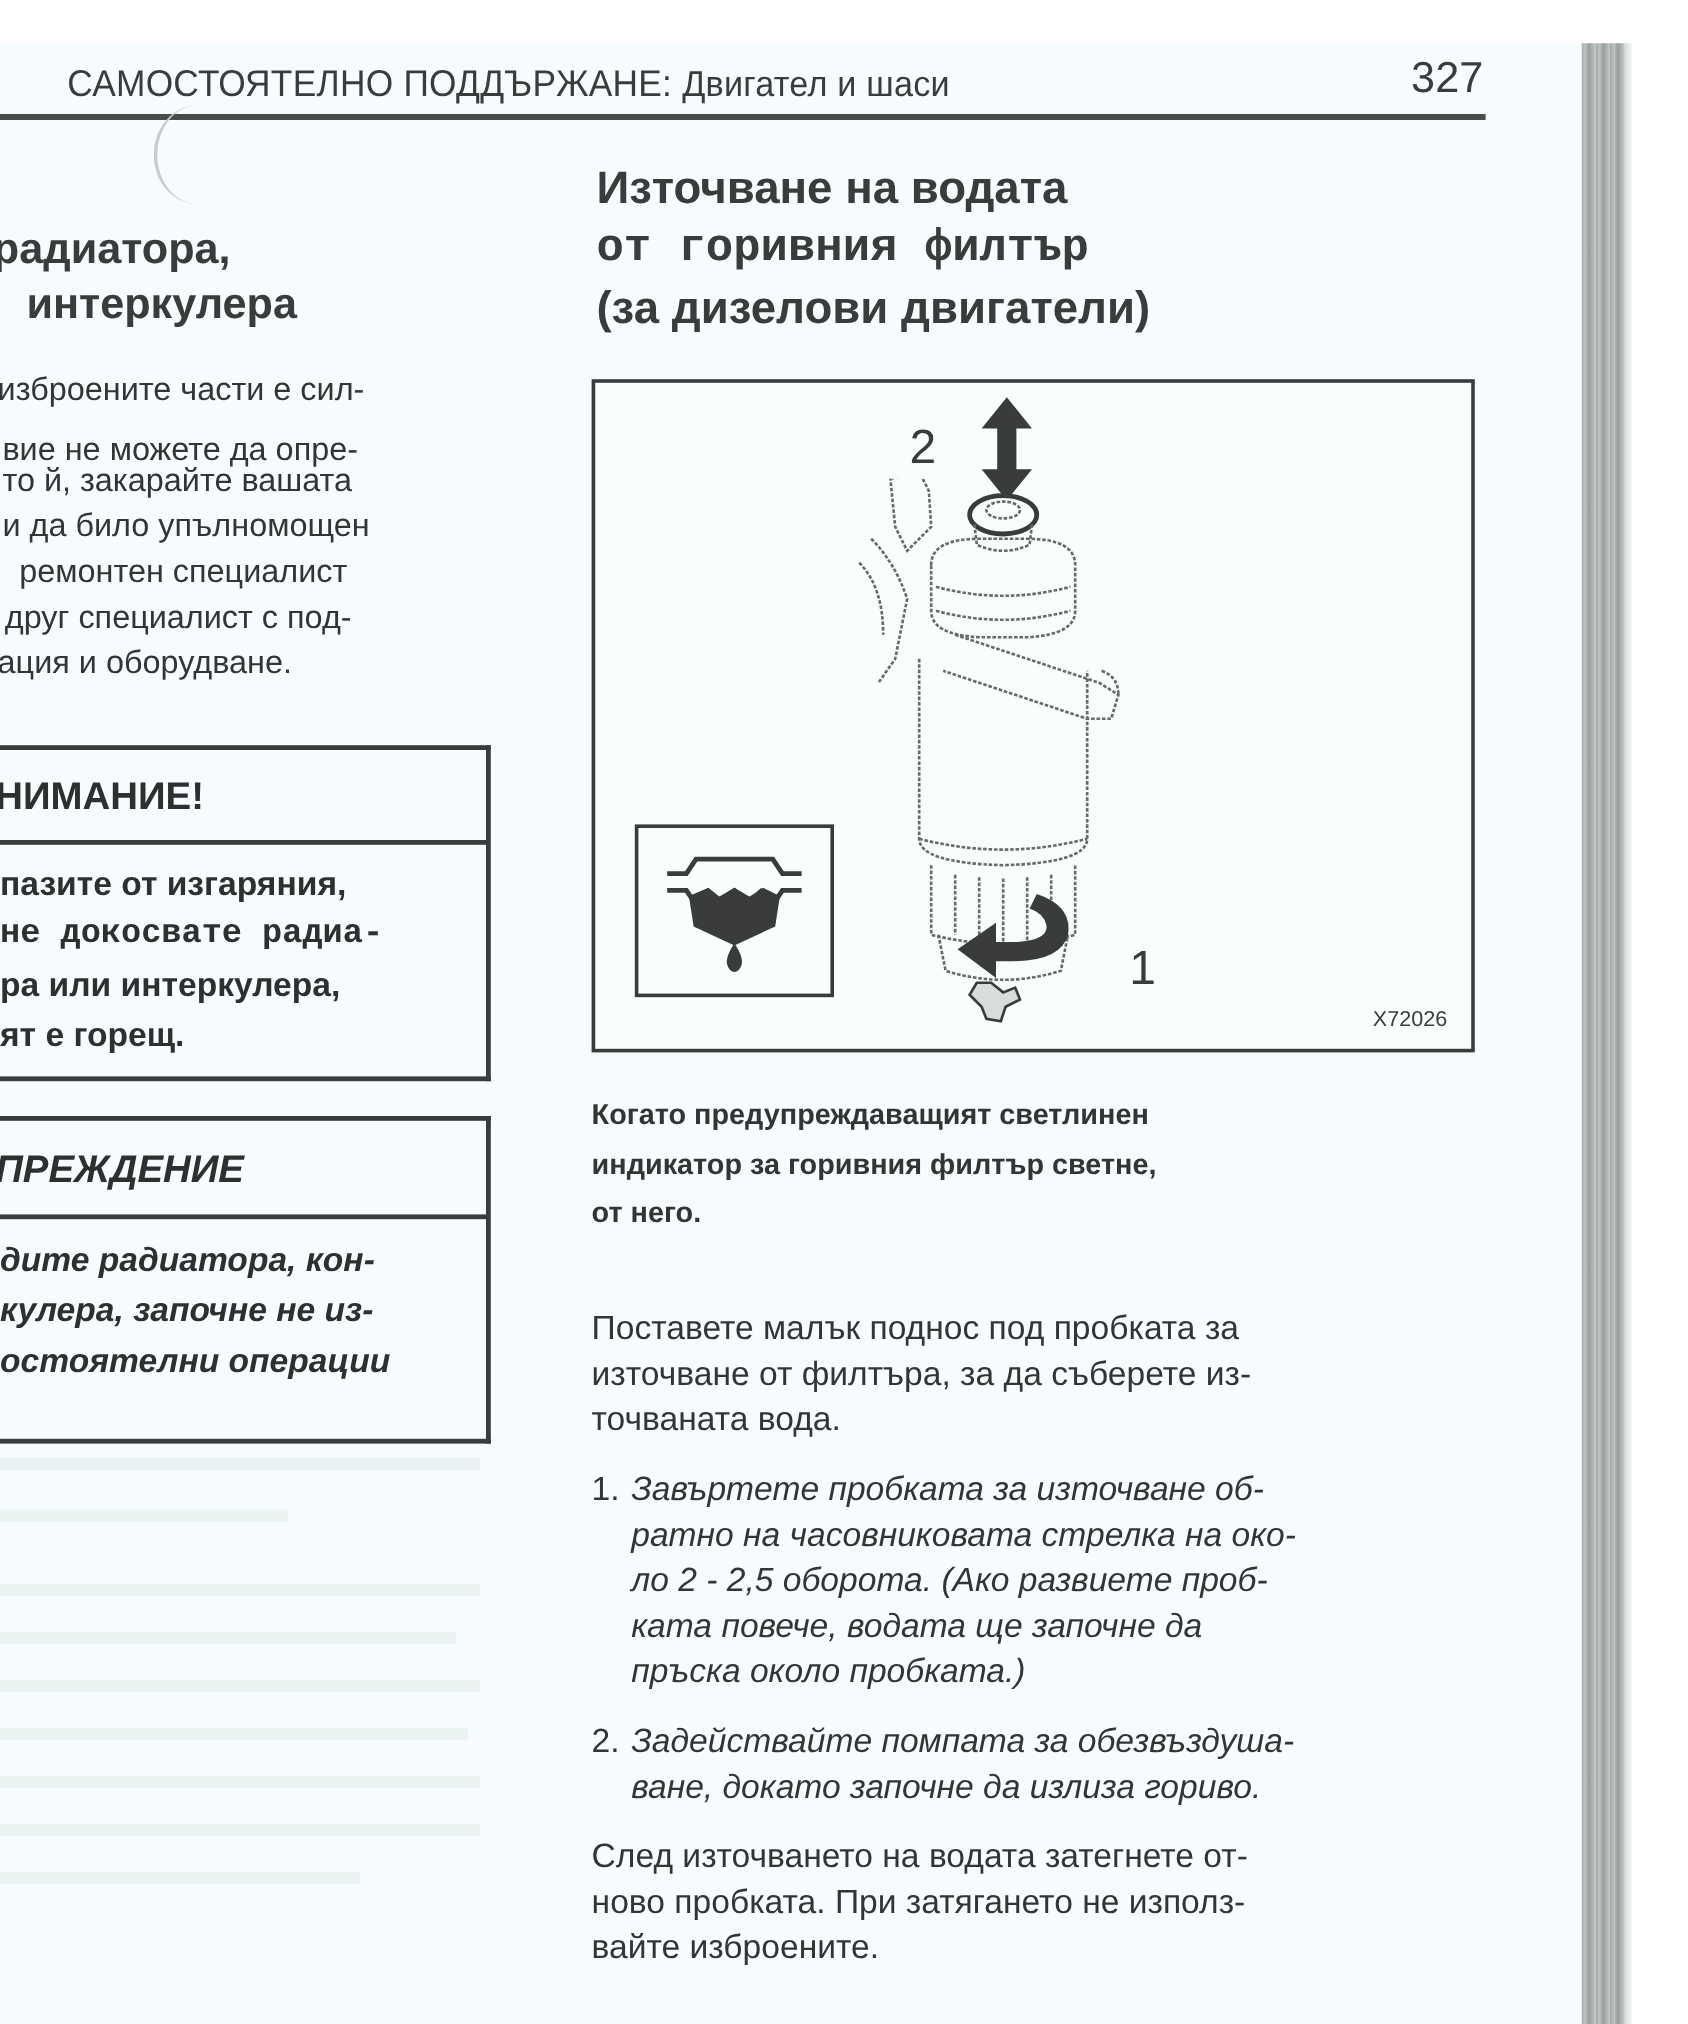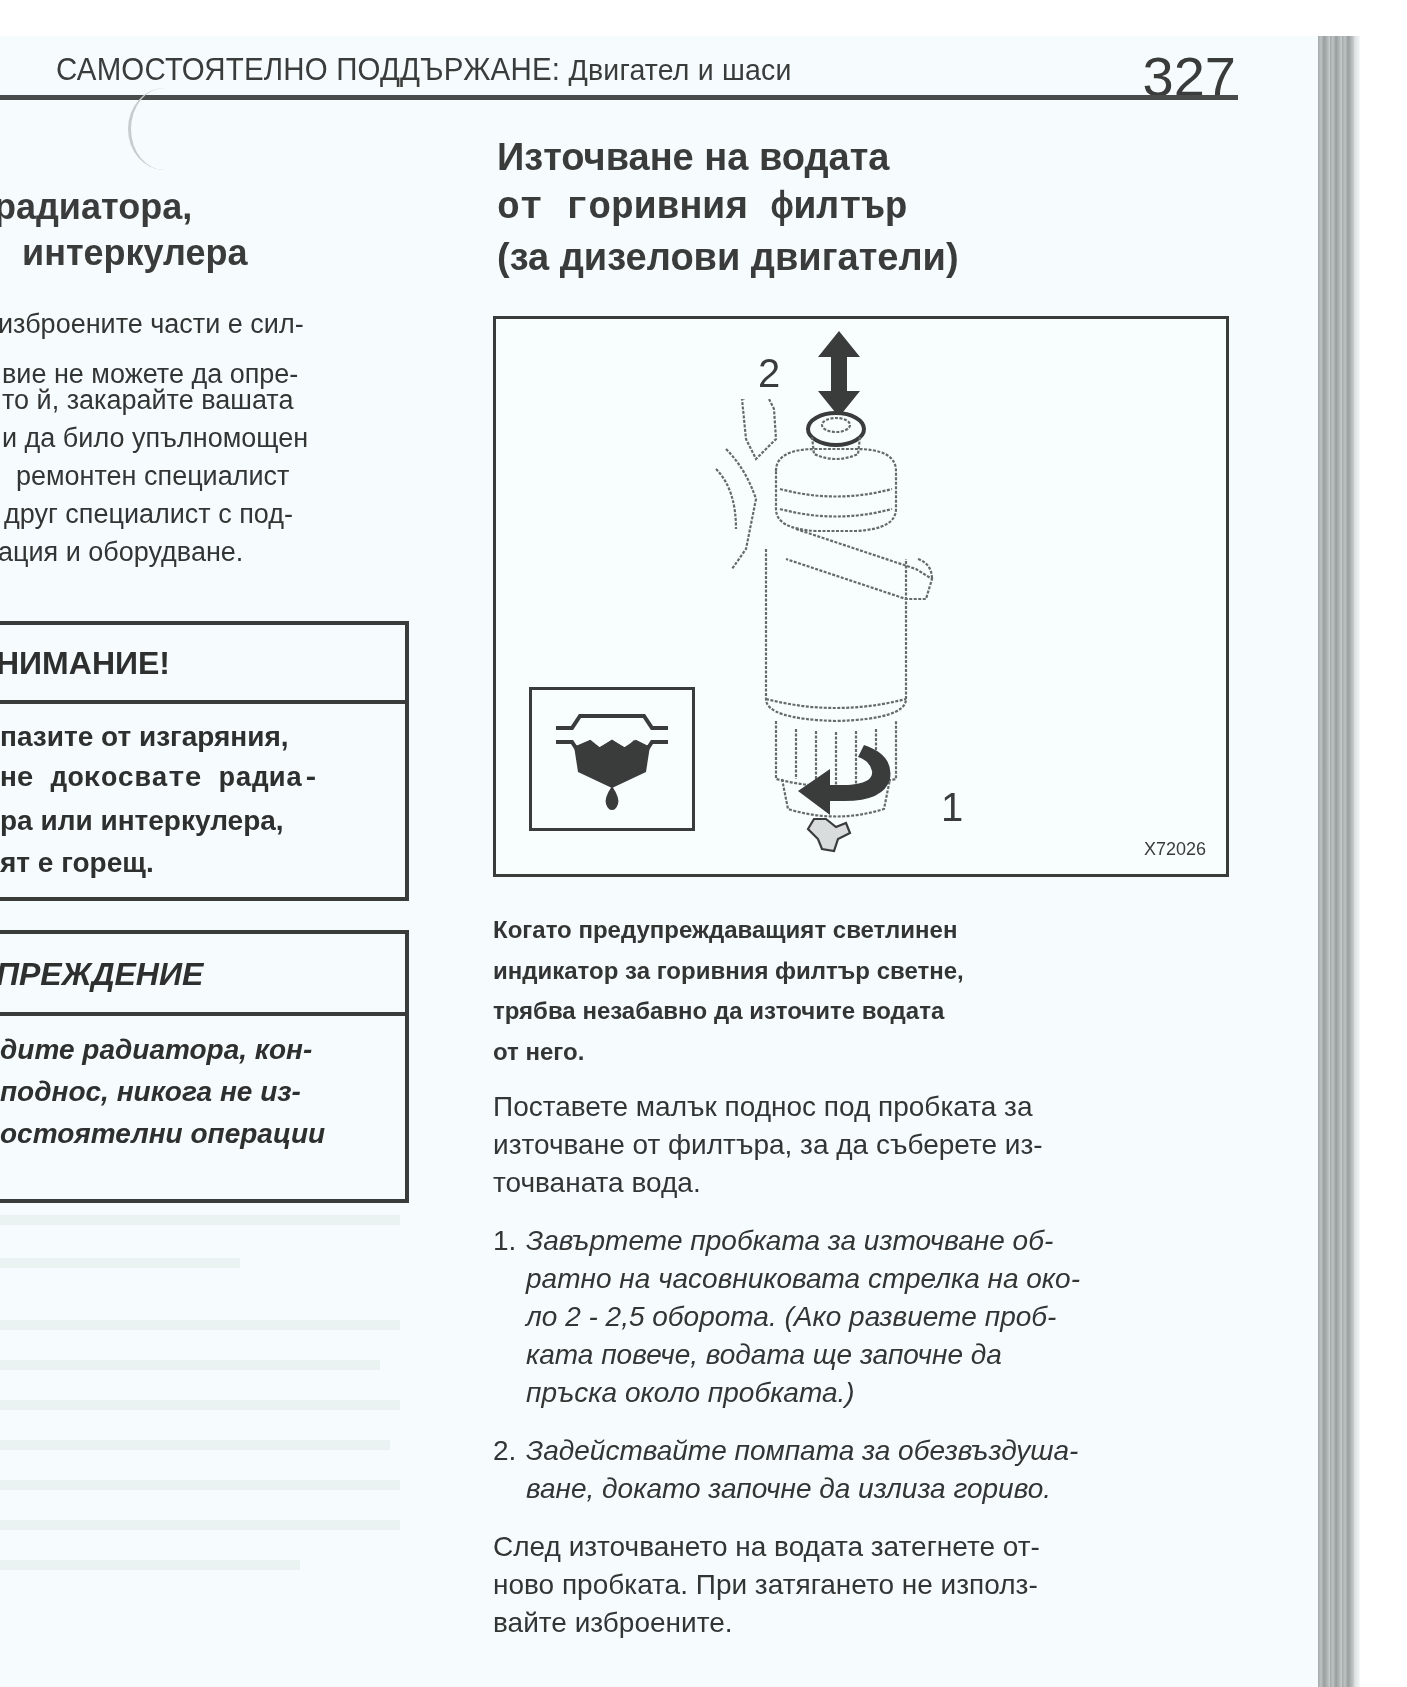--- a/index.html
+++ b/index.html
@@ -25,21 +25,21 @@
   }
   .running-head {
     position: absolute; left: 56px; top: 46px; width: 1180px; height: 50px;
   }
   .running-head .title {
     position: absolute; left: 0; top: 6px; font-size: 31px; letter-spacing: 0.2px; color: #3a3c3c;
     transform: scaleX(0.95); transform-origin: left;
   }
   .running-head .title .sub { font-size: 30px; }
   .running-head .pageno {
-    position: absolute; right: 0; top: -2px; font-size: 56px; color: #3a3c3c;
+    position: absolute; right: 0; top: -2px; font-size: 36px; color: #3a3c3c;
   }
   .head-rule {
     position: absolute; left: 0; top: 95px; width: 1238px; height: 5px; background: #4a4c4c;
   }
   .punch {
     position: absolute; left: 128px; top: 88px; width: 70px; height: 82px;
     border-left: 3px solid #c8cccc; border-radius: 50%;
   }
   .lh { position: absolute; font-weight: bold; font-size: 36px; color: #3a3c3c; white-space: nowrap; }
   .lp { position: absolute; font-size: 27px; white-space: nowrap; color: #333535; }
@@ -106,21 +106,21 @@
     <div class="bt" style="left:4px;top:96px;">пазите от изгаряния,</div>
     <div class="bt" style="left:4px;top:138px;font-family:Liberation Mono, monospace;">не докосвате радиа-</div>
     <div class="bt" style="left:4px;top:180px;">ра или интеркулера,</div>
     <div class="bt" style="left:4px;top:222px;">ят е горещ.</div>
   </div>
 
   <div class="box" style="left:-4px;top:930px;width:409px;height:265px;">
     <div class="hdr italic" style="left:0;top:22px;">ПРЕЖДЕНИЕ</div>
     <div class="sep" style="top:78px;"></div>
     <div class="bt italic" style="left:4px;top:100px;">дите радиатора, кон-</div>
-    <div class="bt italic" style="left:4px;top:142px;">поднос, никога не из-</div>
+    <div class="bt italic" style="left:4px;top:142px;">кулера, започне не из-</div>
     <div class="bt italic" style="left:4px;top:184px;">остоятелни операции</div>
   </div>
 
   <div class="ghost" style="top:1215px;width:400px;"></div>
   <div class="ghost" style="top:1258px;width:240px;"></div>
   <div class="ghost" style="top:1320px;width:400px;"></div>
   <div class="ghost" style="top:1360px;width:380px;"></div>
   <div class="ghost" style="top:1400px;width:400px;"></div>
   <div class="ghost" style="top:1440px;width:390px;"></div>
   <div class="ghost" style="top:1480px;width:400px;"></div>
@@ -181,21 +181,20 @@
         <path d="M6 32 L22 32 L26 38 L40 32 L50 40 L62 32 L74 40 L86 32 L98 38 L102 32 L118 32" fill="none" stroke="#3a3c3c" stroke-width="4"></path>
         <path d="M24 36 L34 36 L40 30 L48 38 L62 30 L76 38 L84 30 L90 36 L100 36 L96 62 L62 78 L28 62 Z" fill="#3a3c3c"></path>
         <path d="M62 76 Q54 88 56 94 Q58 100 62 100 Q66 100 68 94 Q70 88 62 76 Z" fill="#3a3c3c"></path>
       </svg>
     </div>
   </div>
 
   <div class="bold-para">
     <span class="line">Когато предупреждаващият светлинен</span>
     <span class="line">индикатор за горивния филтър светне,</span>
-    <span class="line">трябва незабавно да източите водата</span>
     <span class="line">от него.</span>
   </div>
 
   <div class="para" style="top:1088px;">
     <span class="line">Поставете малък поднос под пробката за</span>
     <span class="line">източване от филтъра, за да съберете из-</span>
     <span class="line">точваната вода.</span>
   </div>
 
   <div class="item" style="top:1222px;">

